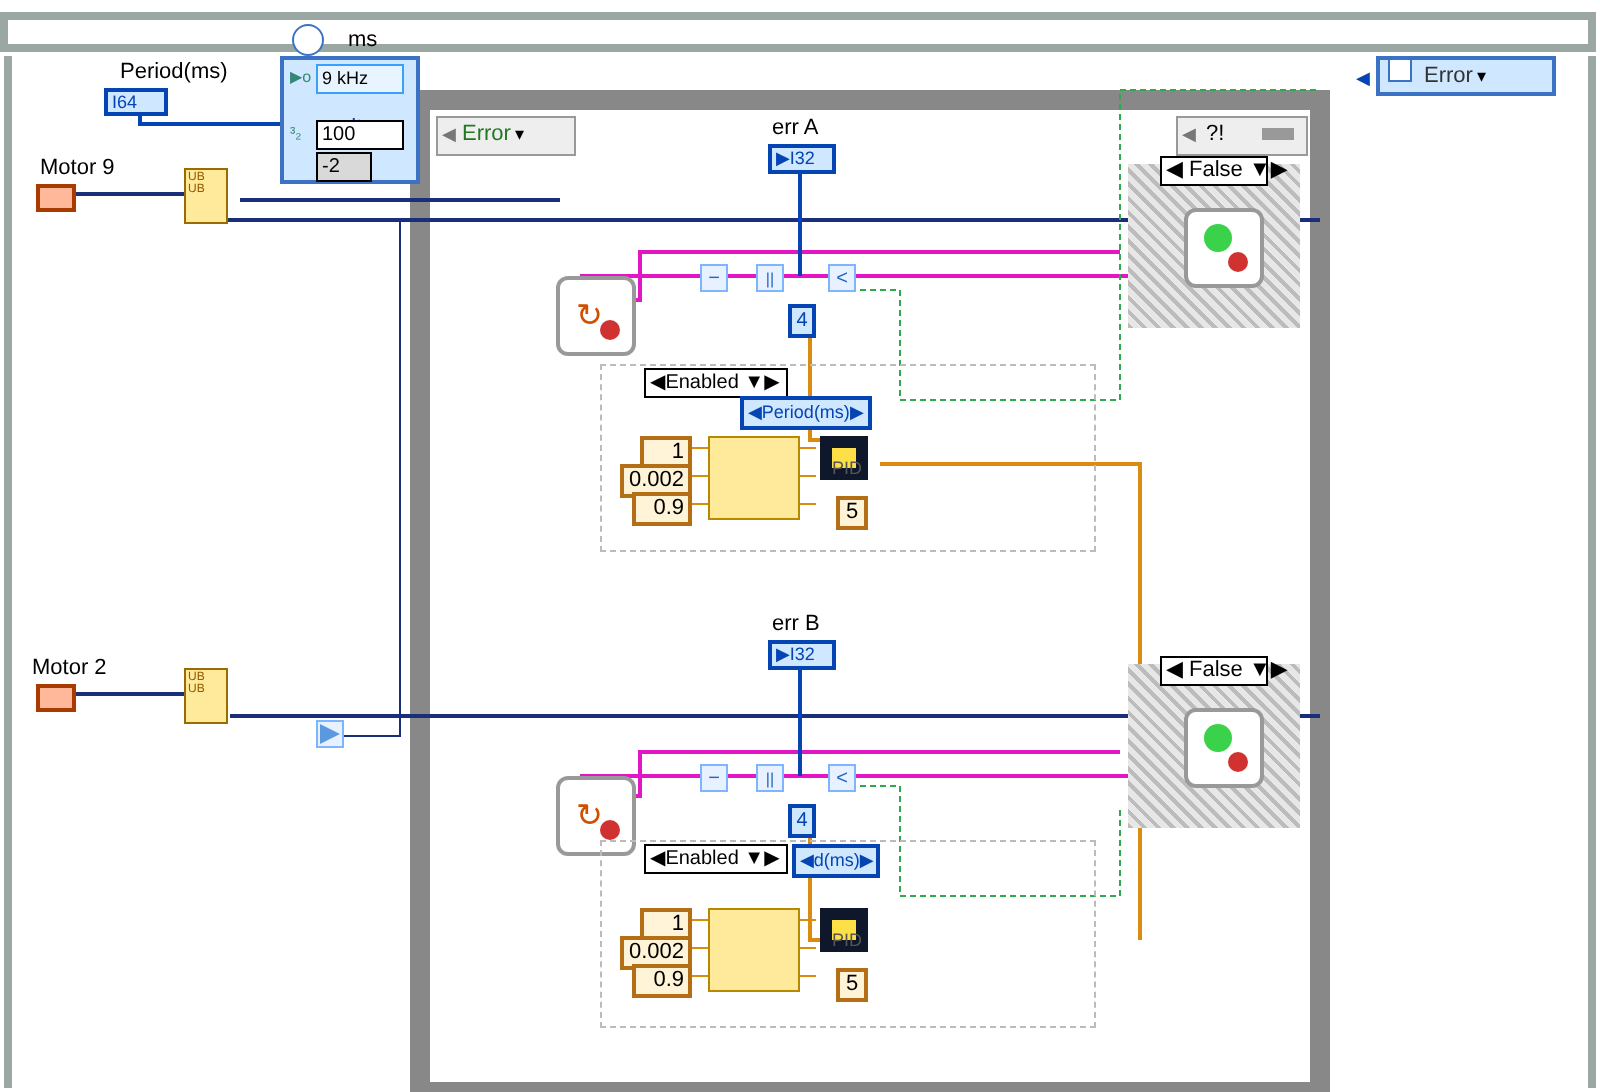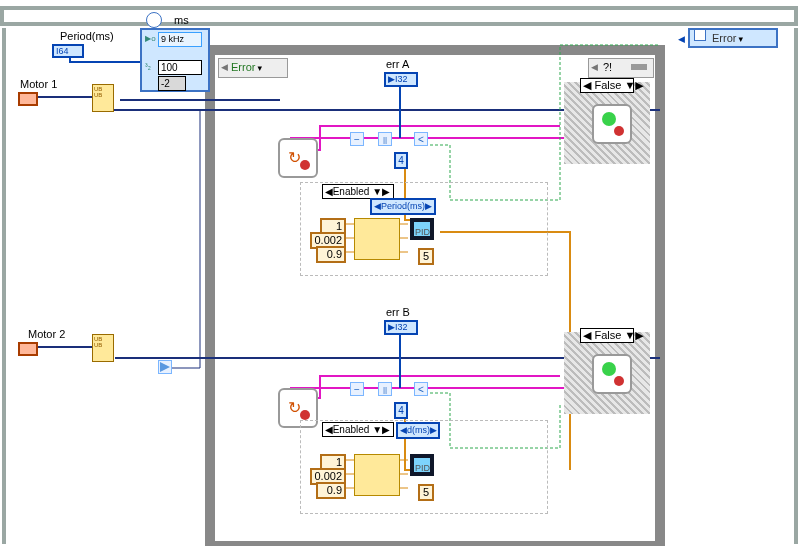--- a/index.html
+++ b/index.html
@@ -33,21 +33,21 @@
   .timed-hdr {
     background: #cfe7ff; border: 2px solid #3c72c4;
   }
   .dropdown-arrow::after {
     content: "▾"; font-size: 9px; margin-left: 2px; color: #000;
   }
   .hatch {
     background: repeating-linear-gradient(45deg,#bcbcbc 0 2px,#e7e7e7 2px 5px);
   }
   .pid-box {
-    border: 4px solid #0f172a; background: #7dd3fc; width: 24px; text-align: right;
+    border: 6px solid #0f172a; background: #fde047; width: 24px; text-align: center;
     font-size: 9px; color: #555;
   }
   .err-block {
     border: 2px solid #0544b3; background: #cfe7ff; color: #0544b3; font-size: 9px;
     padding: 0 2px; line-height: 11px;
   }
   .loop-icon {
     width: 40px; height: 40px; border: 2px solid #999; border-radius: 6px;
     background: #fff;
   }
@@ -125,25 +125,25 @@
 
 <div class="abs" style="left:588px;top:58px;width:66px;height:20px;border:1px solid #999;background:#eee;">
   <span class="abs" style="left:2px;top:3px;font-size:9px;color:#777;">◀</span>
   <span class="lbl" style="position:absolute;left:14px;top:2px;">?!</span>
   <span class="abs" style="right:6px;top:5px;width:16px;height:6px;background:#999;"></span>
 </div>
 
 <span class="abs lbl" style="left:60px;top:30px;color:#000;">Period(ms)</span>
 <div class="abs blue-border" style="left:52px;top:44px;width:32px;height:14px;font-size:9px;text-align:left;padding-left:2px;">I64</div>
 
-<span class="abs lbl" style="left:20px;top:78px;">Motor 1</span>
+<span class="abs lbl" style="left:20px;top:78px;">Motor 9</span>
 <div class="abs motor-term" style="left:18px;top:92px;"></div>
 <div class="abs ub-cluster" style="left:92px;top:84px;"><span>UB</span><br><span>UB</span></div>
 
-<span class="abs lbl" style="left:28px;top:328px;">Motor 2</span>
+<span class="abs lbl" style="left:16px;top:328px;">Motor 2</span>
 <div class="abs motor-term" style="left:18px;top:342px;"></div>
 <div class="abs ub-cluster" style="left:92px;top:334px;"><span>UB</span><br><span>UB</span></div>
 
 <div class="abs tri" style="left:158px;top:360px;">
   <svg width="10" height="10">
       <polygon points="0,0 10,5 0,10" fill="#5a98e0"></polygon>
     </svg>
 </div>
 
 <span class="abs lbl" style="left:386px;top:58px;">err A</span>

